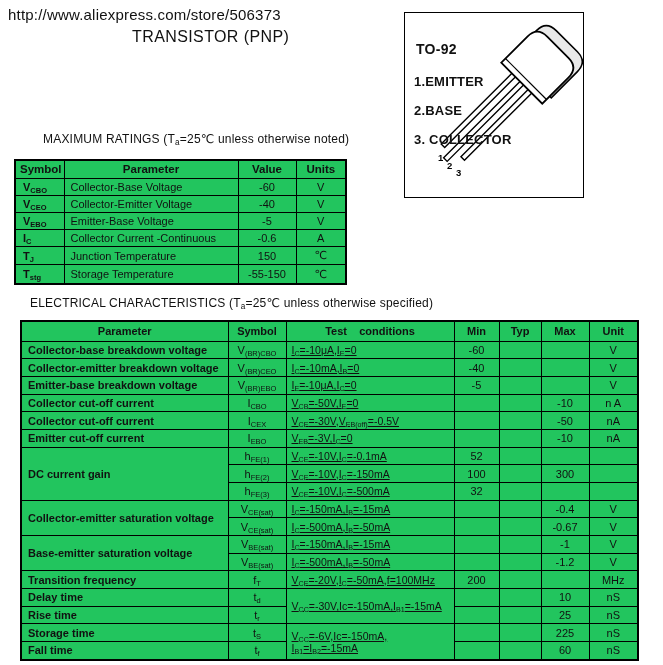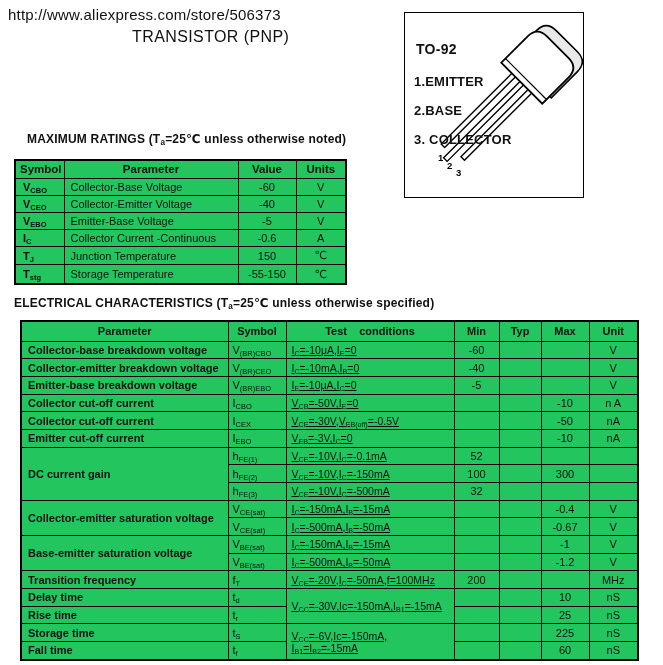--- a/index.html
+++ b/index.html
@@ -7,38 +7,38 @@
         font-family:"Liberation Sans","DejaVu Sans",sans-serif;color:#111;overflow:hidden;}
   .url{position:absolute;left:8px;top:6px;font-size:15px;letter-spacing:.2px;}
   .doc-title{position:absolute;left:132px;top:28px;font-size:16px;letter-spacing:.4px;}
   
   .to92{position:absolute;left:404px;top:12px;width:178px;height:184px;border:1px solid #000;}
   .to92-title{position:absolute;left:11px;top:28px;font-size:14px;font-weight:bold;letter-spacing:.3px;}
   .pin{position:absolute;left:9px;font-size:13px;font-weight:bold;letter-spacing:.2px;}
   .pin1{top:61px}.pin2{top:90px}.pin3{top:119px}
   .to92 svg{position:absolute;left:0;top:0;}
   
-  .sec-h{position:absolute;font-size:12px;font-weight:bold;letter-spacing:.2px;}
+  .sec-h{position:absolute;font-size:12px;font-weight:normal;letter-spacing:.2px;margin-left:16px;}
   .h-max{left:27px;top:132px;}
   .h-ec{left:14px;top:296px;}
   sub{font-size:.68em;line-height:0;vertical-align:-0.25em;}
   
   table{border-collapse:collapse;table-layout:fixed;border:2px solid #000;background:#22c55e;}
   td,th{border:1px solid #000;padding:0 4px;overflow:hidden;white-space:nowrap;vertical-align:middle;}
   th{font-weight:bold;text-align:center;}
   .mr{position:absolute;left:14px;top:159px;width:331px;height:126px;font-size:11px;}
   .mr thead tr{height:18px;}
   .mr th{font-size:11.5px;}
   .ec{position:absolute;left:20px;top:320px;width:617px;height:341px;font-size:11px;}
   .ec thead tr{height:20px;}
   .c-num{text-align:center;}
   .c-msym{font-weight:bold;padding-left:7px;}
   .c-mparam{padding-left:6px;}
   .ec .c-param{font-weight:bold;padding-left:6px;margin-left:12px;}
-  .ec .c-sym{text-align:left;margin-top:18px;}
+  .ec .c-sym{text-align:center;margin-top:18px;}
   .ec .c-test{font-size:10.5px;padding-left:5px;text-decoration:underline;}
 </style>
 </head>
 <body>
 
 <div class="page">
 
   <div class="url">http://www.aliexpress.com/store/506373</div>
   <div class="doc-title">TRANSISTOR (PNP)</div>
 

